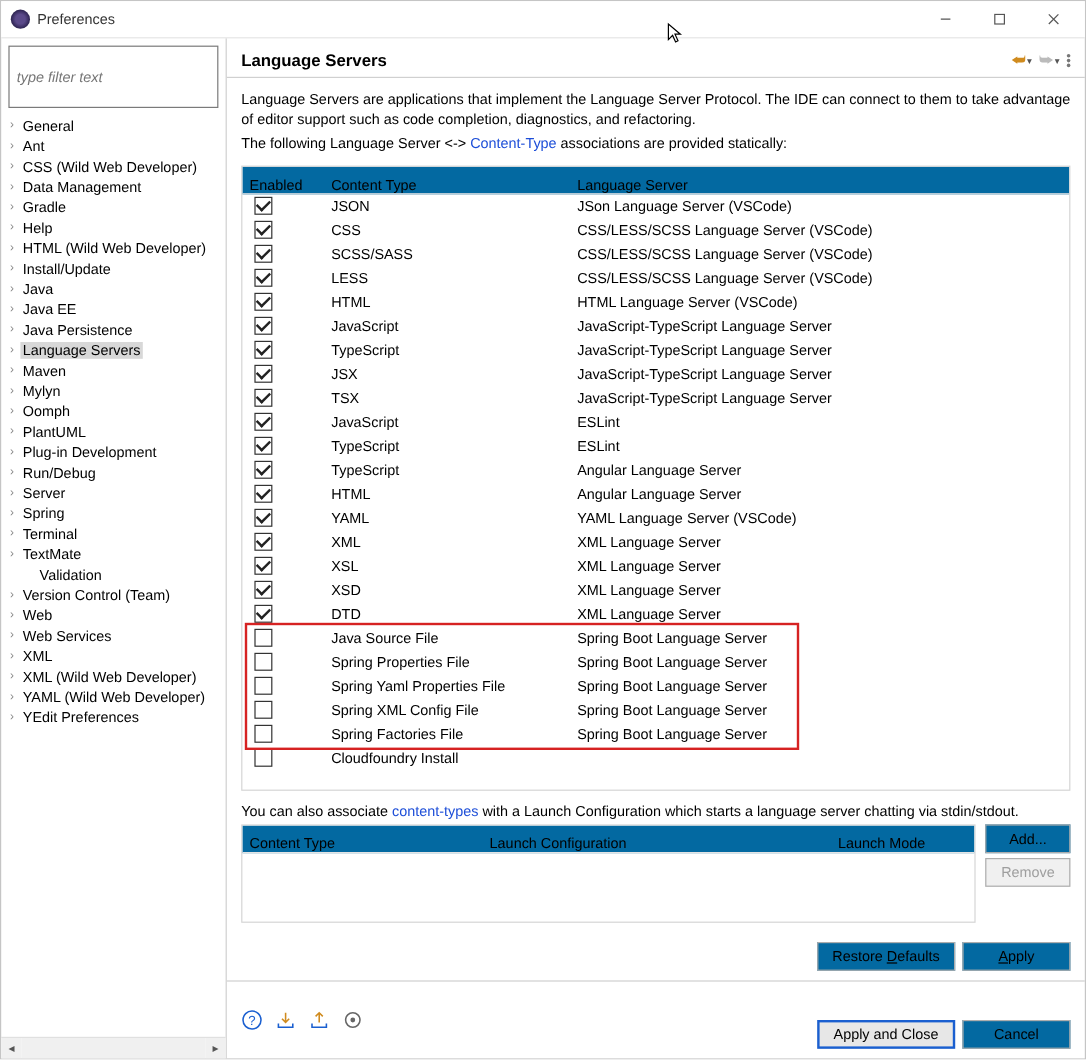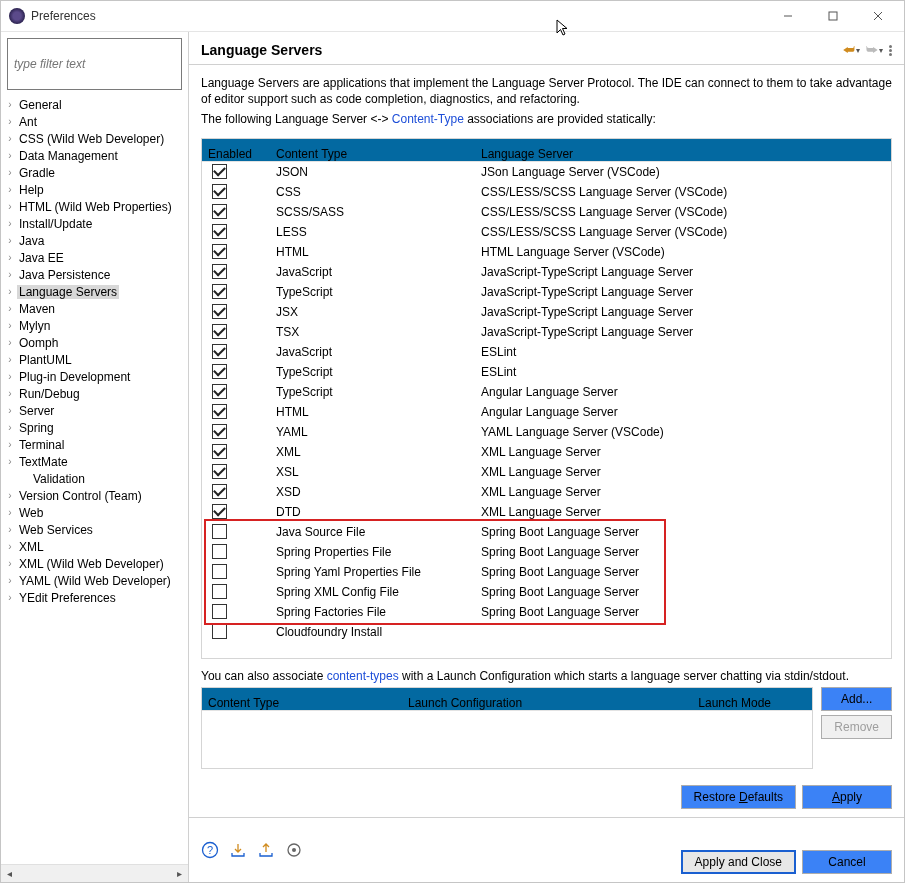--- a/index.html
+++ b/index.html
@@ -202,21 +202,21 @@
   }
   .table2 .thead .th:first-child { width: 200px; }
   .table2 .thead .th:nth-child(2) { flex: 1; }
   .table2 .thead .th:nth-child(3) { width: 120px; }
   .side-buttons { display: flex; flex-direction: column; gap: 4px; }
   .btn {
     height: 24px;
     min-width: 60px;
     padding: 0 12px;
     border: 1px solid #adadad;
-    background: #3b82f6;
+    background: #0369a1;
     font-family: inherit;
     font-size: 12px;
     cursor: pointer;
   }
   .btn:disabled { color: #9e9e9e; background: #f0f0f0; }
 
   .footer-defaults {
     display: flex;
     justify-content: flex-end;
     gap: 6px;
@@ -293,21 +293,21 @@
           <div class="tree-item">
             <span class="tree-caret">›</span>
             <span class="tree-label">Gradle</span>
           </div>
           <div class="tree-item">
             <span class="tree-caret">›</span>
             <span class="tree-label">Help</span>
           </div>
           <div class="tree-item">
             <span class="tree-caret">›</span>
-            <span class="tree-label">HTML (Wild Web Properties)</span>
+            <span class="tree-label">HTML (Wild Web Developer)</span>
           </div>
           <div class="tree-item">
             <span class="tree-caret">›</span>
             <span class="tree-label">Install/Update</span>
           </div>
           <div class="tree-item">
             <span class="tree-caret">›</span>
             <span class="tree-label">Java</span>
           </div>
           <div class="tree-item">

